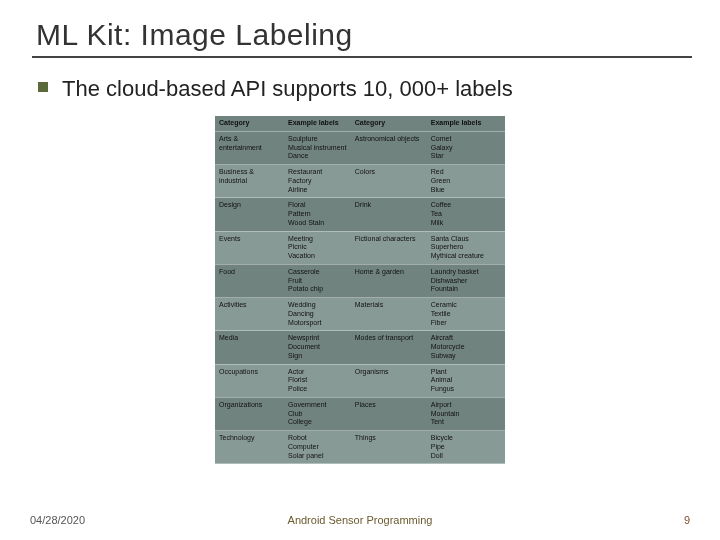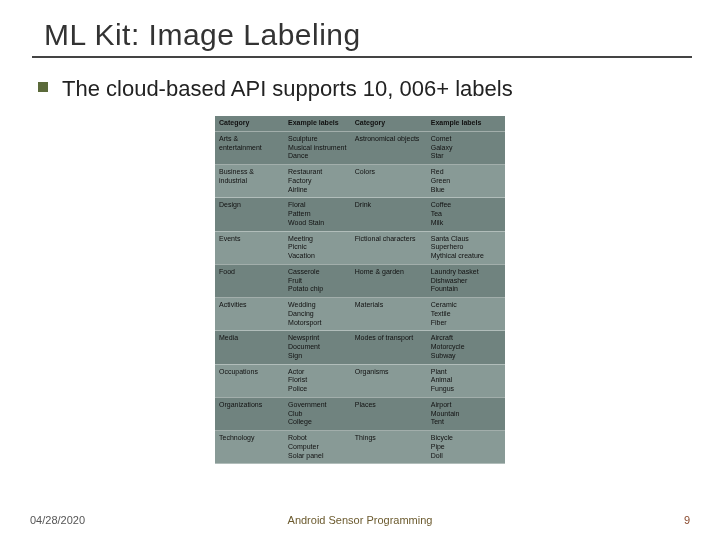--- a/index.html
+++ b/index.html
@@ -16,21 +16,21 @@
     width: 720px;
     height: 540px;
     box-sizing: border-box;
     padding: 18px 32px 0 32px;
     position: relative;
   }
   .title {
     font-size: 30px;
     font-weight: normal;
     color: #333;
-    margin: 0 0 4px 12px;
+    margin: 0 0 4px 4px;
     letter-spacing: 0.5px;
   }
   .rule {
     height: 2px;
     background: #444;
     margin: 0 0 18px 0;
     width: 660px;
   }
   .bullet-row {
     display: flex;
@@ -105,21 +105,21 @@
 </head>
 <body>
 
 <div class="slide">
 
   <h1 class="title">ML Kit: Image Labeling</h1>
   <div class="rule"></div>
 
   <div class="bullet-row">
     <div class="bullet-box"></div>
-    <div class="bullet-text">The cloud-based API supports 10, 006+ labels</div>
+    <div class="bullet-text">The cloud-based API supports 10, 000+ labels</div>
   </div>
 
   <div class="table-wrap">
     <table class="labels">
       <colgroup>
         <col class="c1">
           <col class="c2">
           <col class="c3">
           <col class="c4">
       </colgroup>

